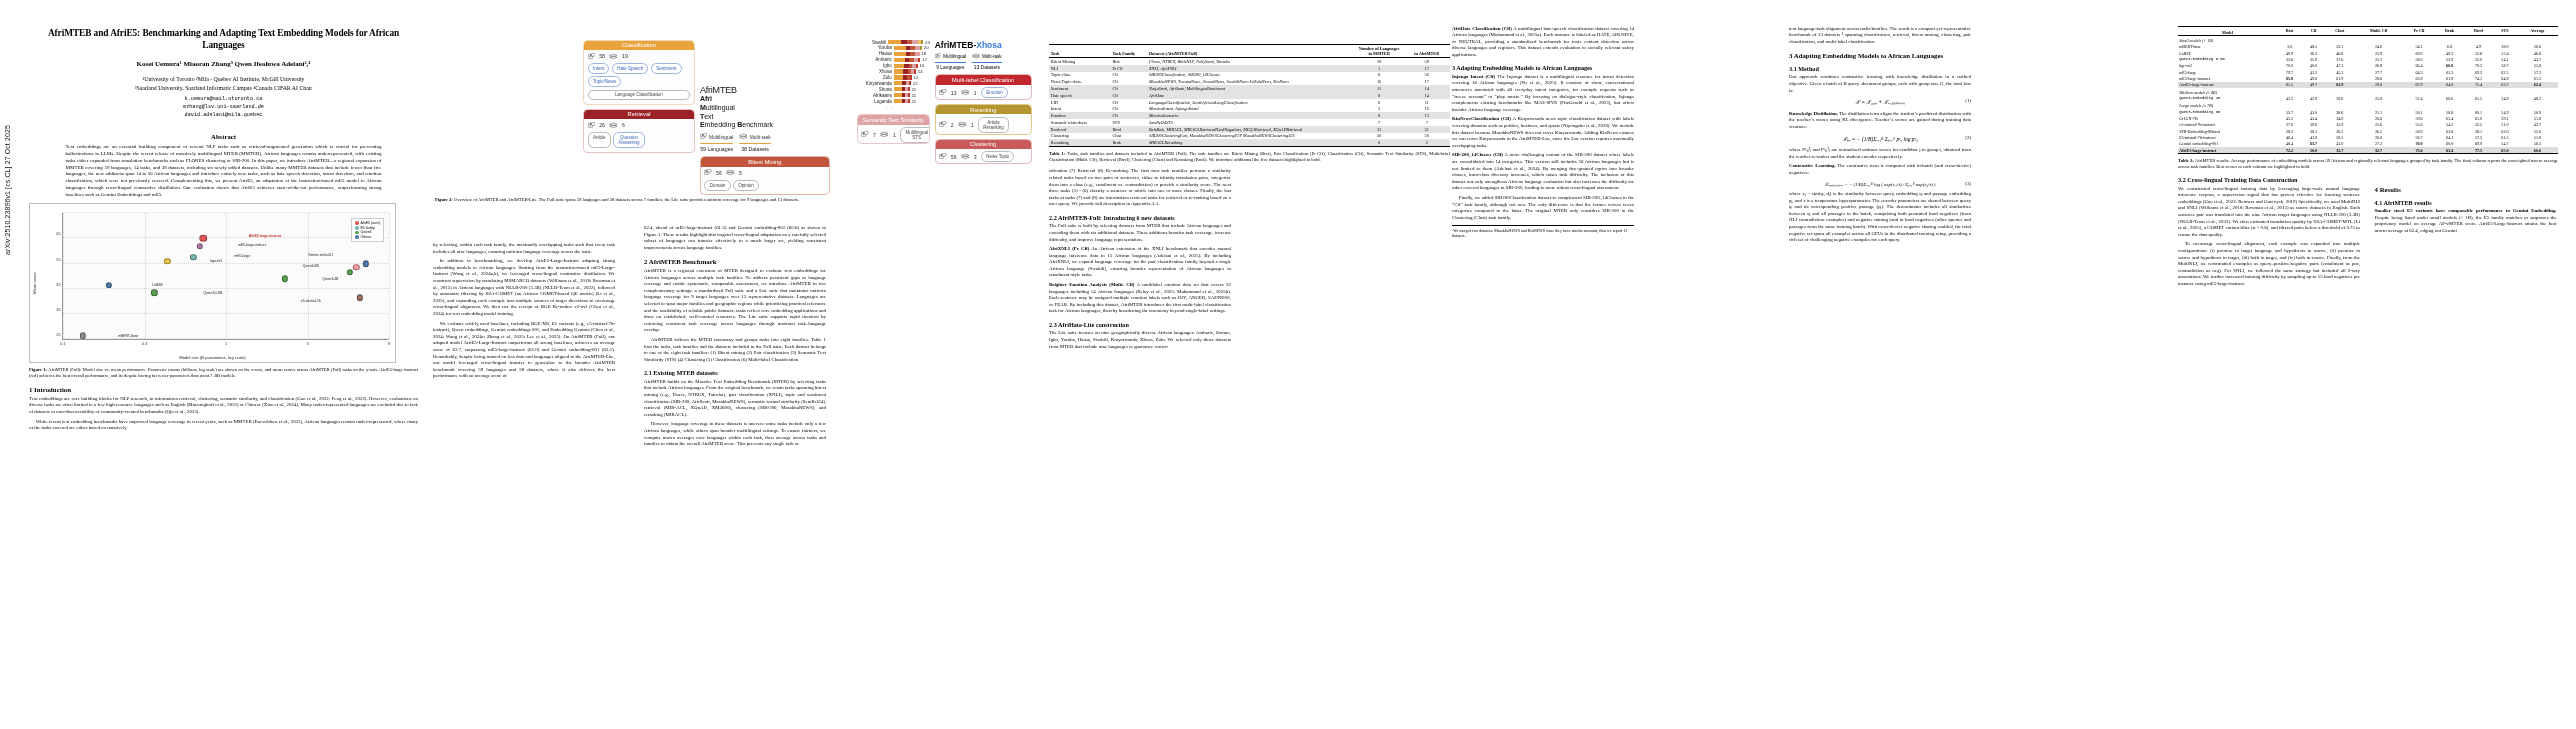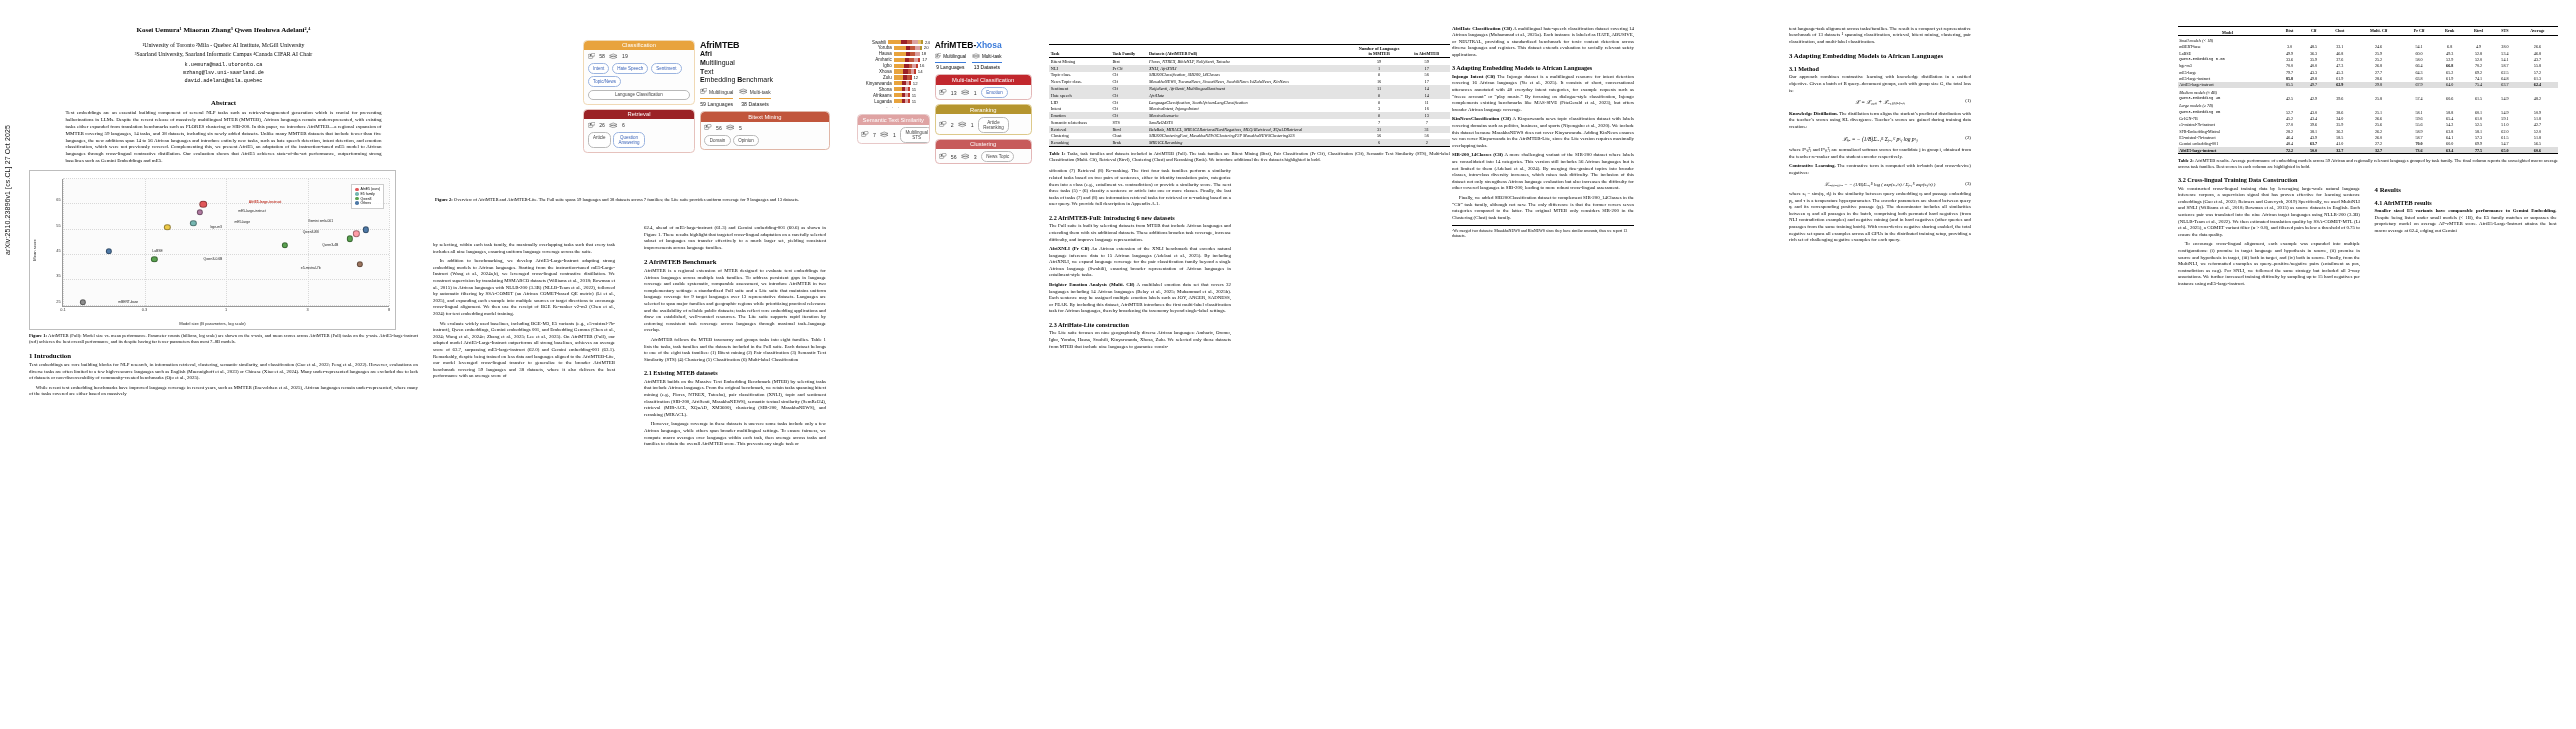--- a/index.html
+++ b/index.html
@@ -77,21 +77,21 @@
   .card .hd{color:#fff;font-size:5.8px;text-align:center;padding:1.8px 2.4px;font-weight:500;
         border-radius:3.6px 3.6px 0 0;}
   .card .counts{display:flex;align-items:center;gap:4.3px;padding:2.4px 3.6px 1.2px 3.6px;font-size:5.2px;color:#333;}
   .card .chips{display:flex;flex-wrap:wrap;gap:2.4px;padding:1.8px 3.6px 3.6px 3.6px;}
   .chip{border:0.6px solid #9bb4e0;border-radius:5.5px;font-size:4.5px;color:#3a63b8;
         padding:1.8px 4.3px;background:#fff;text-align:center;line-height:1.15;}
   .chip.gray{border-color:#b9b9b9;color:#444;}
   .icn{display:inline-block;vertical-align:middle;}
 
   .f2center{width:152px;text-align:left;font-family:"Liberation Sans",sans-serif;}
-  .f2center .big{font-size:9px;font-weight:bold;color:#111;letter-spacing:-0.2px;}
+  .f2center .big{font-size:9px;font-weight:normal;color:#111;letter-spacing:-0.2px;margin-top:45px;}
   .f2center .acro{font-size:7px;color:#111;line-height:1.28;}
   .f2center .acro b{font-weight:bold;}
   .f2center .metarow{display:flex;gap:6px;margin-top:3px;align-items:center;}
   .f2center .meta{text-align:center;}
   .f2center .meta .t{font-size:4.9px;color:#333;display:flex;align-items:center;gap:1.8px;}
   .f2center .meta .bar{height:1.2px;background:#e8a33d;margin:1.8px 0 1.8px 0;}
   .f2center .meta .v{font-size:5.2px;color:#222;}
 
   .langbars{font-family:"Liberation Sans",sans-serif;font-size:4.5px;color:#222;}
   .lrow{display:flex;align-items:center;gap:1.8px;margin-bottom:0.9px;}
@@ -126,20 +126,21 @@
   .foot{font-size:4px;line-height:1.3;border-top:0.4px solid #000;padding-top:1.8px;margin-top:3.6px;}
 </style>
 </head>
 <body>
 
 <div class="page">
 
   <div class="arxiv-stamp">arXiv:2510.23896v1  [cs.CL]  27 Oct 2025</div>
 
   <div class="col c1">
+    <div class="title">AfriMTEB and AfriE5: Benchmarking and Adapting Text Embedding Models for African Languages</div>
     <div class="authors">Kosei Uemura¹    Miaoran Zhang³    Qwen Ifeoluwa Adelani²,⁴</div>
     <div class="affil">¹University of Toronto    ²Mila - Quebec AI Institute, McGill University</div>
     <div class="affil" style="margin-top:0.6px">³Saarland University, Saarland Informatic Campus    ⁴Canada CIFAR AI Chair</div>
     <div class="emails">k.uemura@mail.utoronto.ca</div>
     <div class="emails" style="margin-top:0">mzhang@lsv.uni-saarland.de</div>
     <div class="emails" style="margin-top:0">david.adelani@mila.quebec</div>
 
     <div class="sec-center">Abstract</div>
     <div class="abs">
       <p class="abs-p">Text embeddings are an essential building component of several NLP tasks such as retrieval-augmented generation which is crucial for preventing hallucinations in LLMs. Despite the recent release of massively multilingual MTEB (MMTEB), African languages remain underrepresented, with existing tasks either expanded from translation benchmarks such as FLORES clustering or SIB-200. In this paper, we introduce AfriMTEB—a regional expansion of MMTEB covering 59 languages, 14 tasks, and 38 datasets, including six newly added datasets. Unlike many MMTEB datasets that include fewer than five languages, the new additions span 14 to 56 African languages and introduce entirely new tasks, such as hate speech detection, intent detection, and emotion classification, which were not previously covered. Complementing this, we present AfriE5, an adaptation of the instruction-tuned mE5 model to African languages through cross-lingual contrastive distillation. Our evaluation shows that AfriE5 achieves state-of-the-art performance, outperforming strong baselines such as Gemini Embeddings and mE5.</p>

